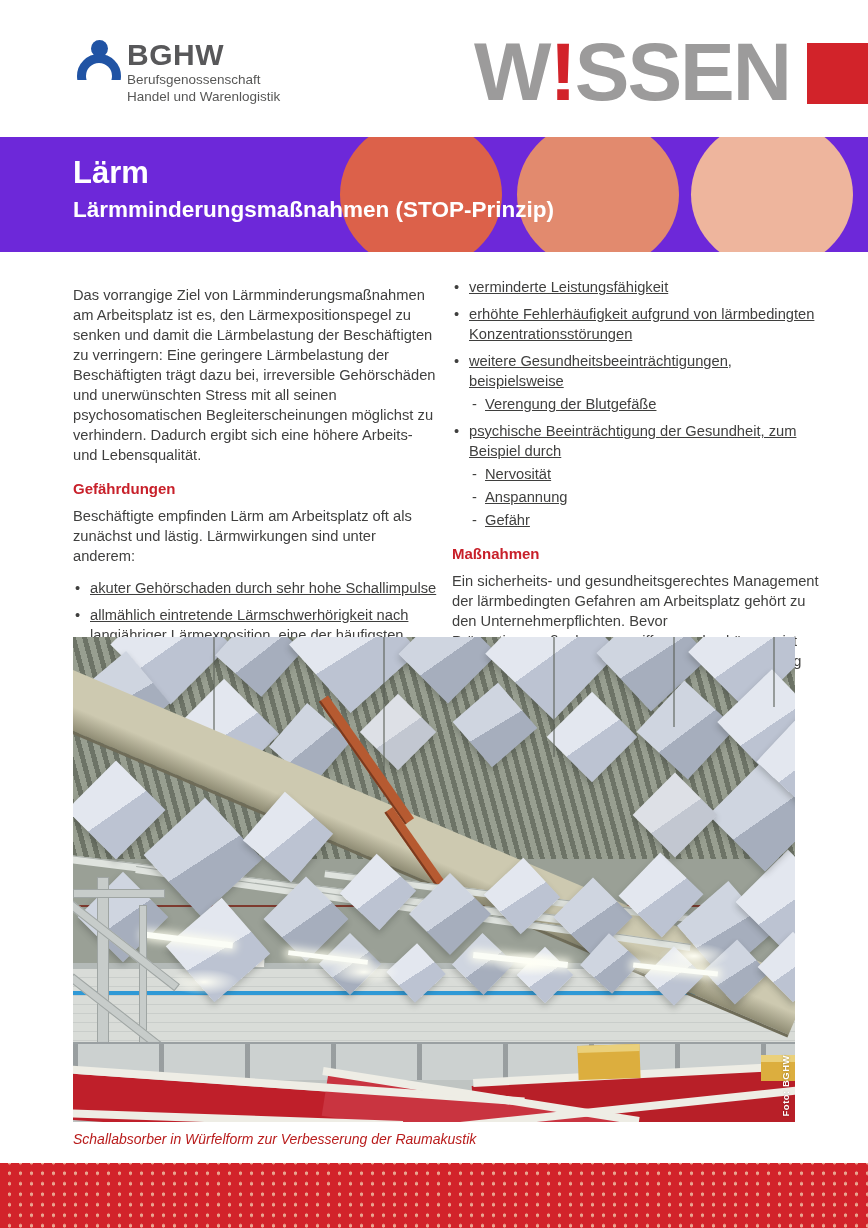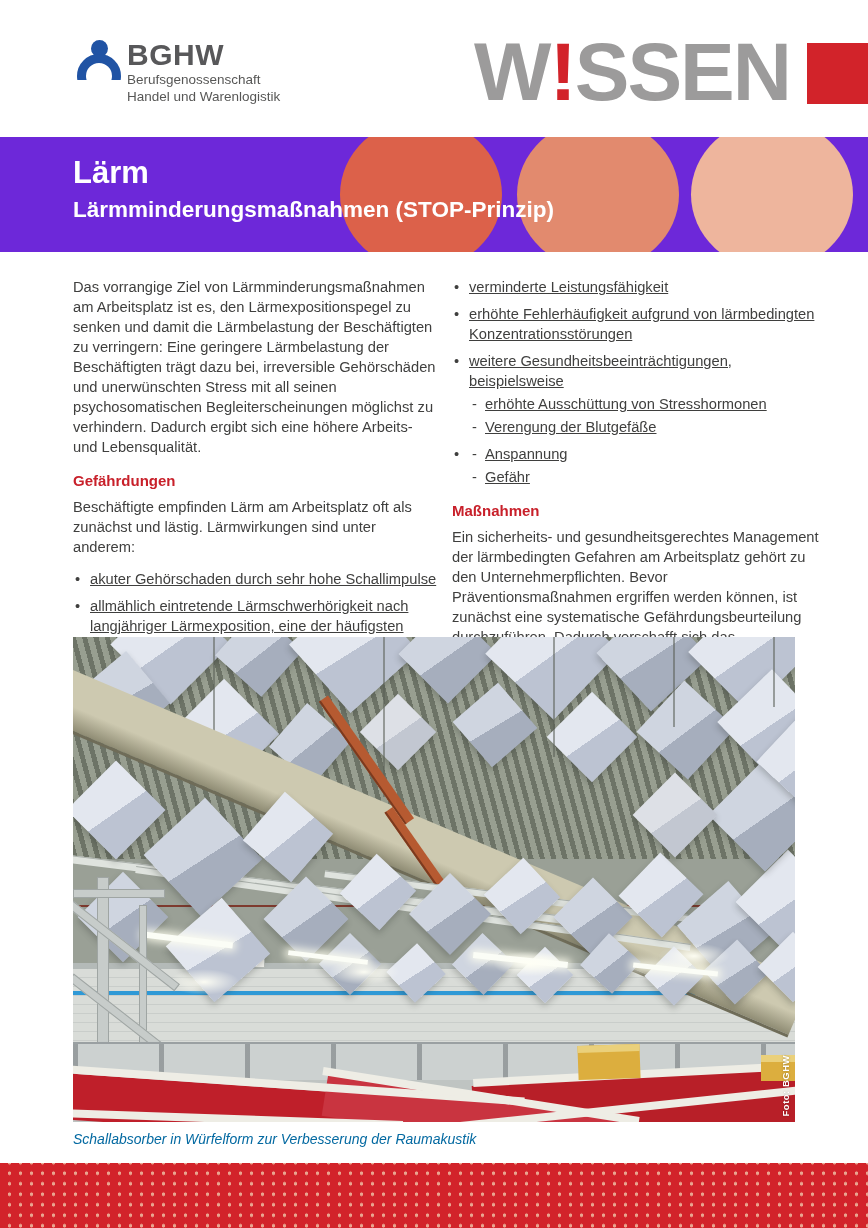--- a/index.html
+++ b/index.html
@@ -26,21 +26,21 @@
   .banner .circle{position:absolute;top:-18px;width:162px;height:151px;border-radius:50%;}
   .banner .c1{left:340px;background:#dc614a;}
   .banner .c2{left:517px;background:#e28a6e;}
   .banner .c3{left:691px;background:#eeb59d;}
   .banner-title{position:absolute;left:73px;top:19px;font-size:31px;font-weight:bold;color:#fff;line-height:34px;}
   .banner-subtitle{position:absolute;left:73px;top:60px;font-size:22.5px;font-weight:bold;color:#fff;line-height:26px;}
   
   .col{position:absolute;top:277px;width:367px;font-size:14.7px;line-height:20px;}
   .col-left{left:73px;}
   .col-right{left:452px;}
-  .col p{margin:0 0 12px 0;}
+  .col p{margin:8px 0 12px 0;}
   .col h3{margin:14px 0 7px 0;font-size:15px;line-height:19px;color:#c8202a;font-weight:bold;}
   ul.bullets{list-style:none;margin:0 0 12px 0;padding:0;text-decoration:underline;}
   ul.bullets > li{position:relative;padding-left:17px;margin-bottom:7px;}
   ul.bullets > li::before{content:"\2022";position:absolute;left:2px;top:0;}
   ul.subs{list-style:none;margin:3px 0 0 0;padding:0;}
   ul.subs > li{position:relative;padding-left:16px;margin-top:3px;}
   ul.subs > li::before{content:"-";position:absolute;left:3px;top:0;}
   
   .photo{position:absolute;left:73px;top:637px;width:722px;height:485px;overflow:hidden;background:#8d9486;}
   .photo *{position:absolute;}
@@ -67,21 +67,21 @@
     background:radial-gradient(ellipse at center,rgba(255,255,245,.95),rgba(255,255,245,0) 70%);}
   .steel{z-index:4;background:#c7ccca;border:1px solid #9fa5a3;box-sizing:border-box;}
   .redwall{z-index:6;}
   .whiterail{z-index:6;}
   .bin{z-index:6;background:#dcae3e;border-top:7px solid #ead07b;box-sizing:border-box;}
   .firebox{left:655px;top:338px;width:11px;height:15px;background:#c2302f;border-radius:2px;z-index:1;}
   .sign{left:168px;top:318px;width:22px;height:11px;background:#f2f2ee;border:1px solid #b7bcb8;z-index:1;}
   .credit{right:4px;bottom:6px;z-index:7;color:#fff;font-size:9.5px;font-weight:bold;
     writing-mode:vertical-rl;transform:rotate(180deg);letter-spacing:.5px;text-shadow:0 0 2px rgba(0,0,0,.35);}
   
-  .caption{position:absolute;left:73px;top:1131px;width:722px;font-size:14px;font-style:italic;color:#0369a1;}
+  .caption{position:absolute;left:73px;top:1131px;width:722px;font-size:14px;font-style:italic;color:#b91c1c;}
   .footer{position:absolute;left:0;bottom:0;width:868px;height:65px;background:#d2232a;
     background-image:radial-gradient(circle,#e9a58f 0 1.8px,rgba(0,0,0,0) 2px);
     background-size:11px 10.5px;background-position:4px 5px;}
 </style>
 </head>
 <body>
 
 <div class="page">
 
   <div class="header">
@@ -127,26 +127,27 @@
     </ul>
   </div>
 
   <div class="col col-right">
     <ul class="bullets">
       <li>verminderte Leistungsfähigkeit</li>
       <li>erhöhte Fehlerhäufigkeit aufgrund von lärmbedingten Konzentrationsstörungen</li>
       <li>
         <span>weitere Gesundheitsbeeinträchtigungen, beispielsweise</span>
         <ul class="subs">
-          <li>erhöhte Ausschüttung von Stresshormonen</li>
           <li>Verengung der Blutgefäße</li>
         </ul>
       </li>
       <li>
+        <span>psychische Beeinträchtigung der Gesundheit, zum Beispiel durch</span>
         <ul class="subs">
+          <li>Nervosität</li>
           <li>Anspannung</li>
           <li>Gefähr</li>
         </ul>
       </li>
     </ul>
     <h3>Maßnahmen</h3>
     <p>Ein sicherheits- und gesundheitsgerechtes Management der lärmbedingten Gefahren am Arbeitsplatz gehört zu den Unter­nehmerpflichten. Bevor Präventionsmaßnahmen ergriffen werden können, ist zunächst eine systematische Gefähr­dungsbeurteilung durchzuführen. Dadurch verschafft sich das</p>
   </div>
 
   <div class="photo" id="photo">

